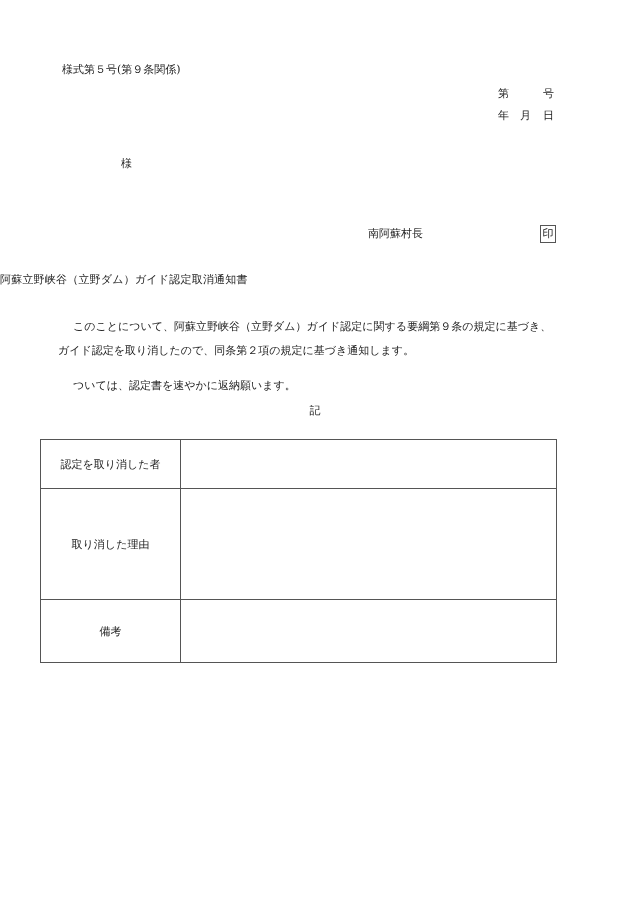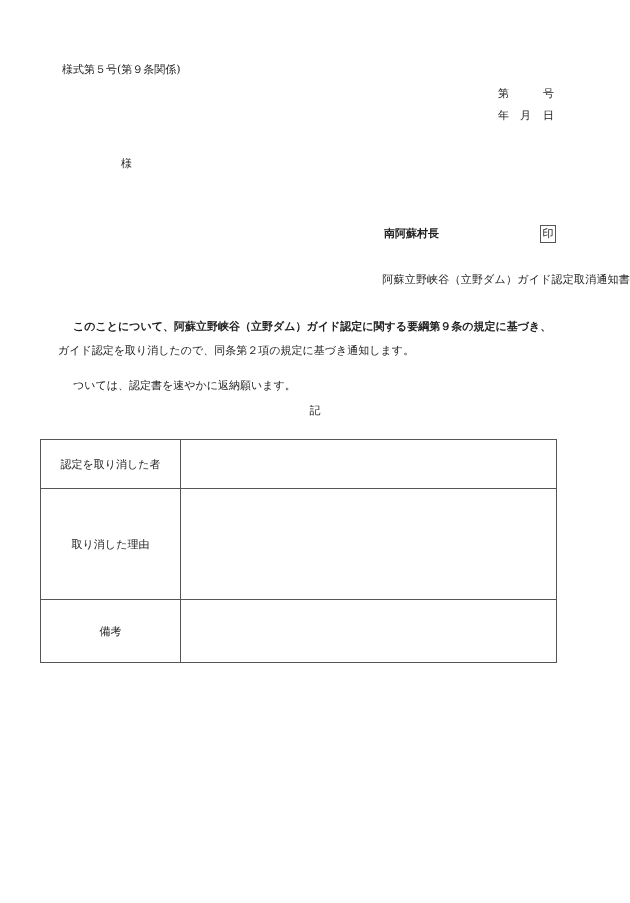--- a/index.html
+++ b/index.html
@@ -6,25 +6,25 @@
   body { width:630px; height:903px; position:relative; overflow:hidden;
          font-family:"DejaVu Serif","Liberation Serif",serif; color:#222; font-size:11px; }
   .abs { position:absolute; white-space:nowrap; line-height:14px; }
   .form-no { left:62px; top:63px; }
   .dai { left:498px; top:87px; }
   .go { left:543px; top:87px; }
   .nen { left:498px; top:109px; }
   .tsuki { left:520px; top:109px; }
   .hi { left:543px; top:109px; }
   .sama { left:121px; top:157px; }
-  .mayor { left:384px; top:227px;font-weight:bold; }
+  .mayor { left:368px; top:227px; }
   .seal { left:540px; top:225px; width:14px; height:16px; border:1px solid #555;
           text-align:center; line-height:16px; font-size:11px; }
-  .title { left:0; width:630px; text-align:right; top:273px; letter-spacing:0.2px; }
-  .p1 { left:73px; top:320px;font-weight:bold; }
+  .title { left:0; width:630px; text-align:left; top:273px; letter-spacing:0.2px; }
+  .p1 { left:73px; top:320px; }
   .p2 { left:58px; top:344px; }
   .p3 { left:73px; top:367px;margin-top:12px; }
   .ki { left:0; width:630px; text-align:center; top:404px; }
   table.rec { position:absolute; left:40px; top:439px; width:517px; border-collapse:collapse; }
   table.rec td { border:1px solid #555; padding:0; font-size:11px; }
   table.rec td.lbl { width:139px; text-align:center; }
 </style>
 </head>
 <body>
 

